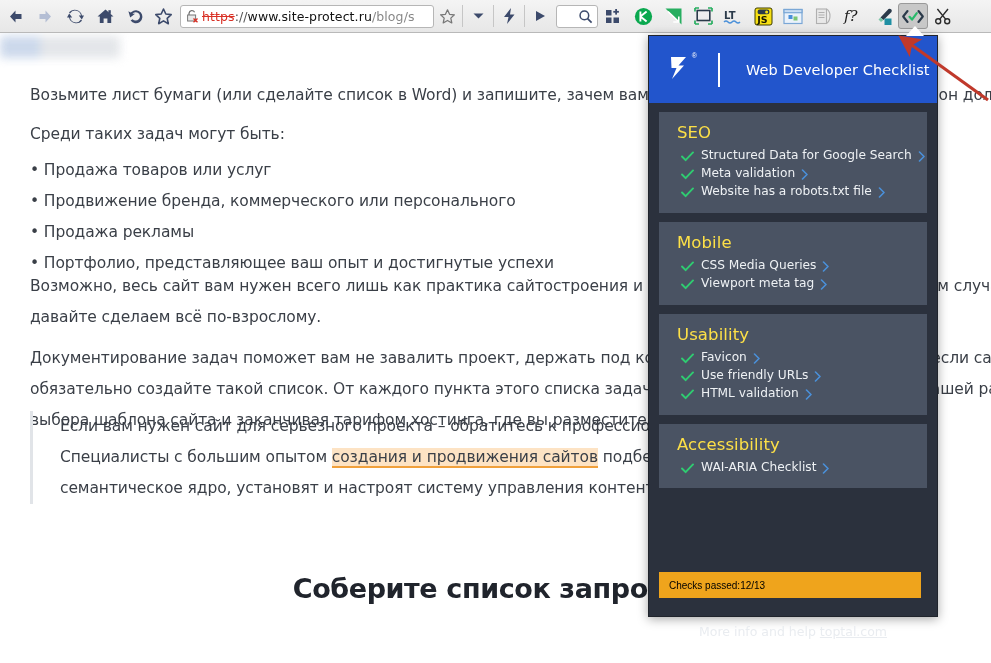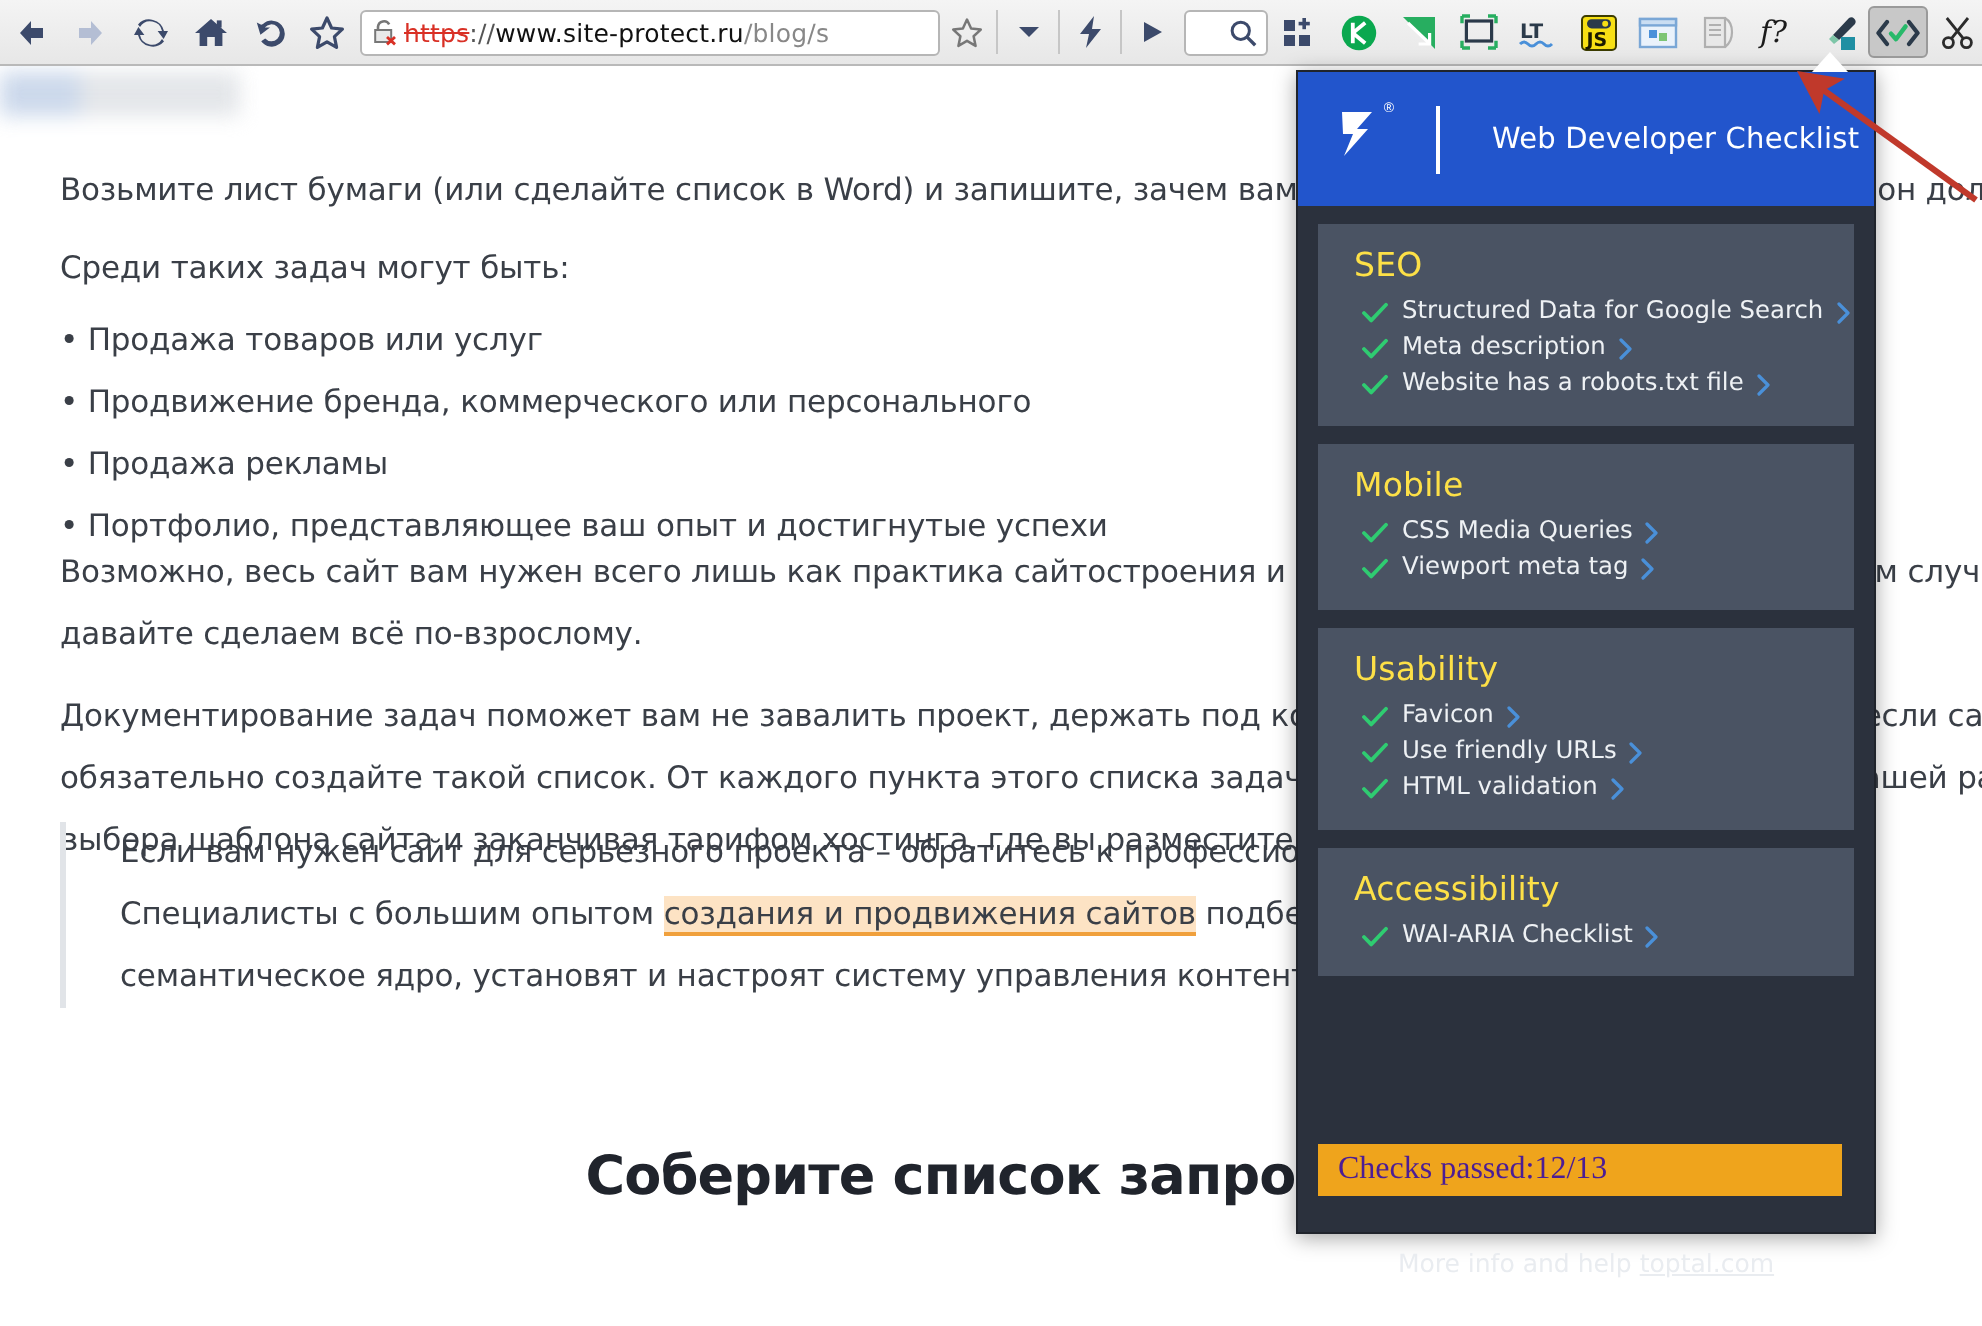--- a/index.html
+++ b/index.html
@@ -17,21 +17,21 @@
     border-bottom:1px solid #b9b9b9;
     display:flex; align-items:center; overflow:hidden;
   }
   .nav-btn{
     width:30px;height:30px;display:flex;align-items:center;justify-content:center;
     flex:none;
   }
   .nav-btn svg{display:block;}
 
   #urlbar{
-    flex:none; width:290px; height:23px; margin-left:4px;
+    flex:none; width:254px; height:23px; margin-left:4px;
     background:#fff;border:1px solid #b6b6b6;border-radius:3px;
     display:flex;align-items:center;padding:0 4px;overflow:hidden;
   }
   #urlbar .lock{flex:none;width:14px;height:14px;margin-right:3px;}
   #url-text{
     font-size:12.5px;white-space:nowrap;color:#222;letter-spacing:.1px;
     font-family:"DejaVu Sans", sans-serif;
   }
   #url-text .scheme{color:#d93025;text-decoration:line-through;}
   #url-text .sep{color:#555;}
@@ -140,21 +140,21 @@
     font-family:"DejaVu Sans", sans-serif;font-size:12.2px;color:#eef1f4;
   }
   .tick{flex:none;margin-right:7px;display:flex;}
   .chev{flex:none;margin-left:6px;display:flex;}
 
   #passed-bar{
     position:absolute;left:10px;top:536px;width:262px;height:26px;
     background:#efa41c;display:flex;align-items:center;padding-left:10px;
   }
   #passed-bar span{
-    font-family:Liberation Serif, serif;font-size:16px;color:#4c1d95;
+    font-family:Liberation Sans, sans-serif;font-size:10px;color:#000000;
   }
   #popup-footer{
     position:absolute;left:0;top:578px;width:288px;height:34px;
     display:flex;align-items:center;justify-content:center;
     font-family:"DejaVu Sans", sans-serif;font-size:12.5px;color:#e9ecf0;
   }
   #popup-footer a{color:#e9ecf0;text-decoration:underline;margin-left:4px;}
 
   
   #red-arrow{position:absolute;left:880px;top:8px;width:111px;height:96px;z-index:80;pointer-events:none;}
@@ -397,21 +397,21 @@
             <path d="M1.5 1 L6 5.5 L1.5 10" fill="none" stroke="#4a90d9" stroke-width="1.6" stroke-linecap="round" stroke-linejoin="round"></path>
           </svg>
         </span>
     </div>
     <div class="chk">
       <span class="tick">
           <svg width="13" height="11" viewBox="0 0 13 11">
             <path d="M1 5.5 L4.6 9.2 L12 1.4" fill="none" stroke="#2fcc71" stroke-width="1.9" stroke-linecap="round" stroke-linejoin="round"></path>
           </svg>
         </span>
-      <span>Meta description</span>
+      <span>Meta validation</span>
       <span class="chev">
           <svg width="8" height="11" viewBox="0 0 8 11">
             <path d="M1.5 1 L6 5.5 L1.5 10" fill="none" stroke="#4a90d9" stroke-width="1.6" stroke-linecap="round" stroke-linejoin="round"></path>
           </svg>
         </span>
     </div>
     <div class="chk">
       <span class="tick">
           <svg width="13" height="11" viewBox="0 0 13 11">
             <path d="M1 5.5 L4.6 9.2 L12 1.4" fill="none" stroke="#2fcc71" stroke-width="1.9" stroke-linecap="round" stroke-linejoin="round"></path>

